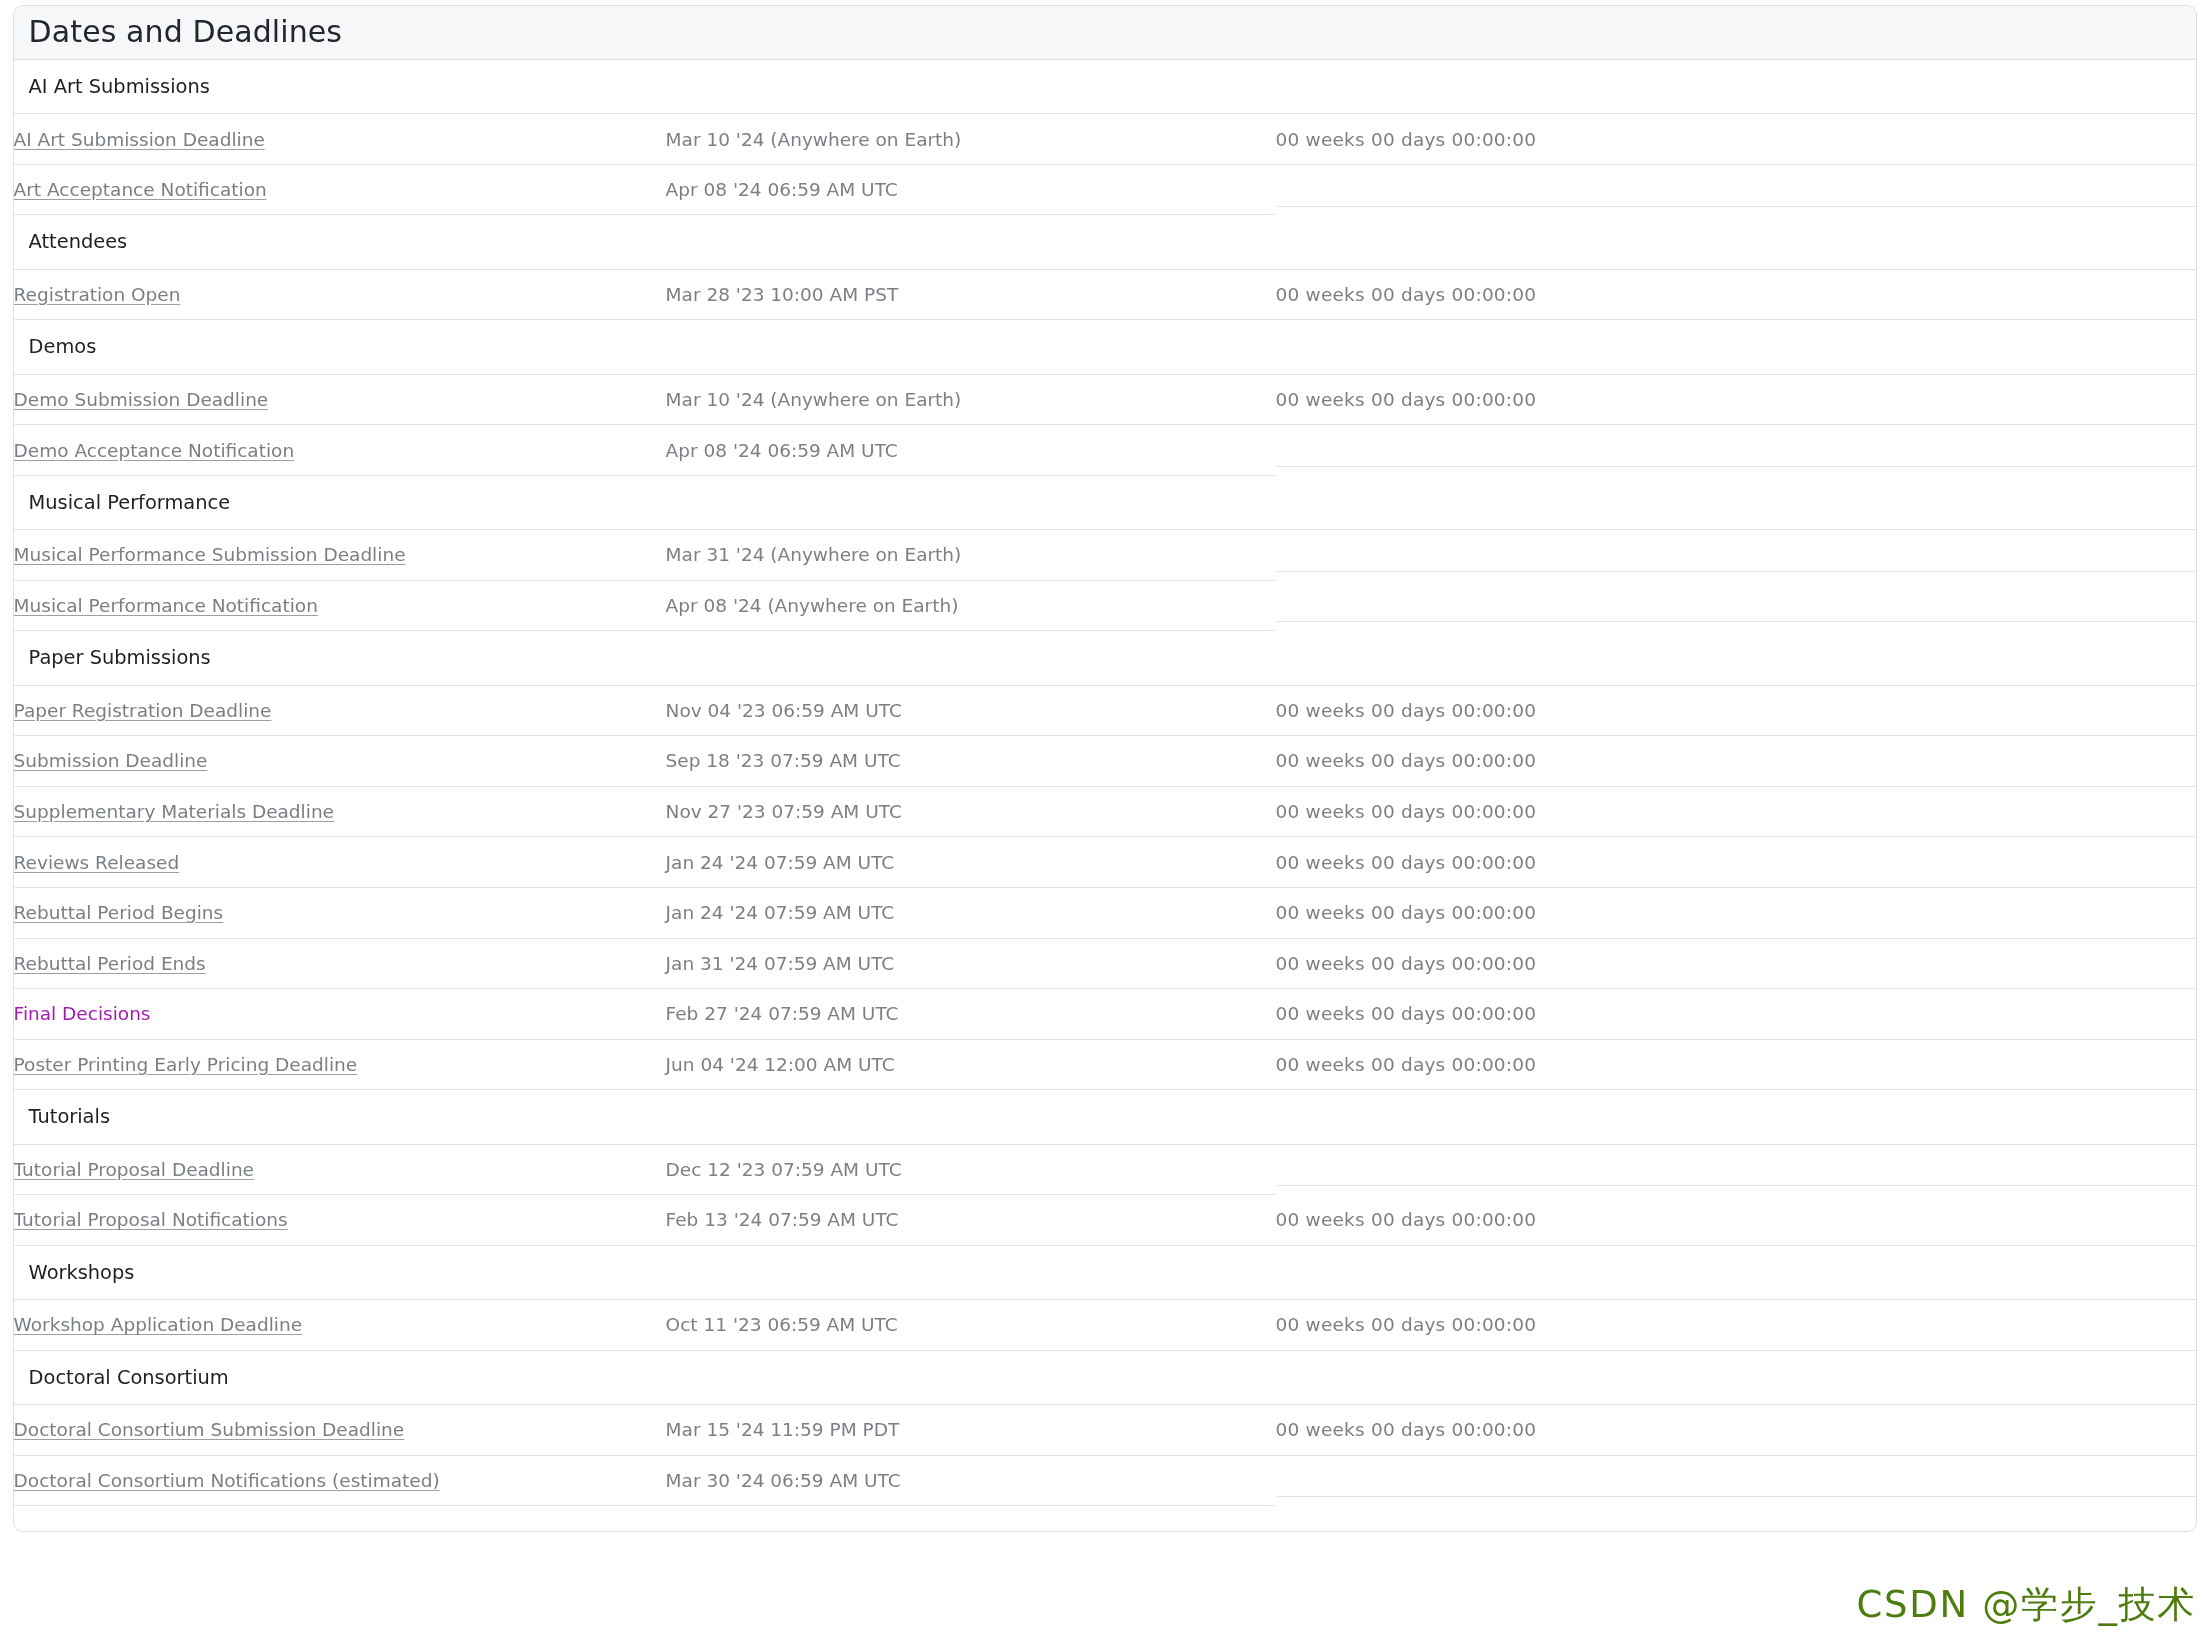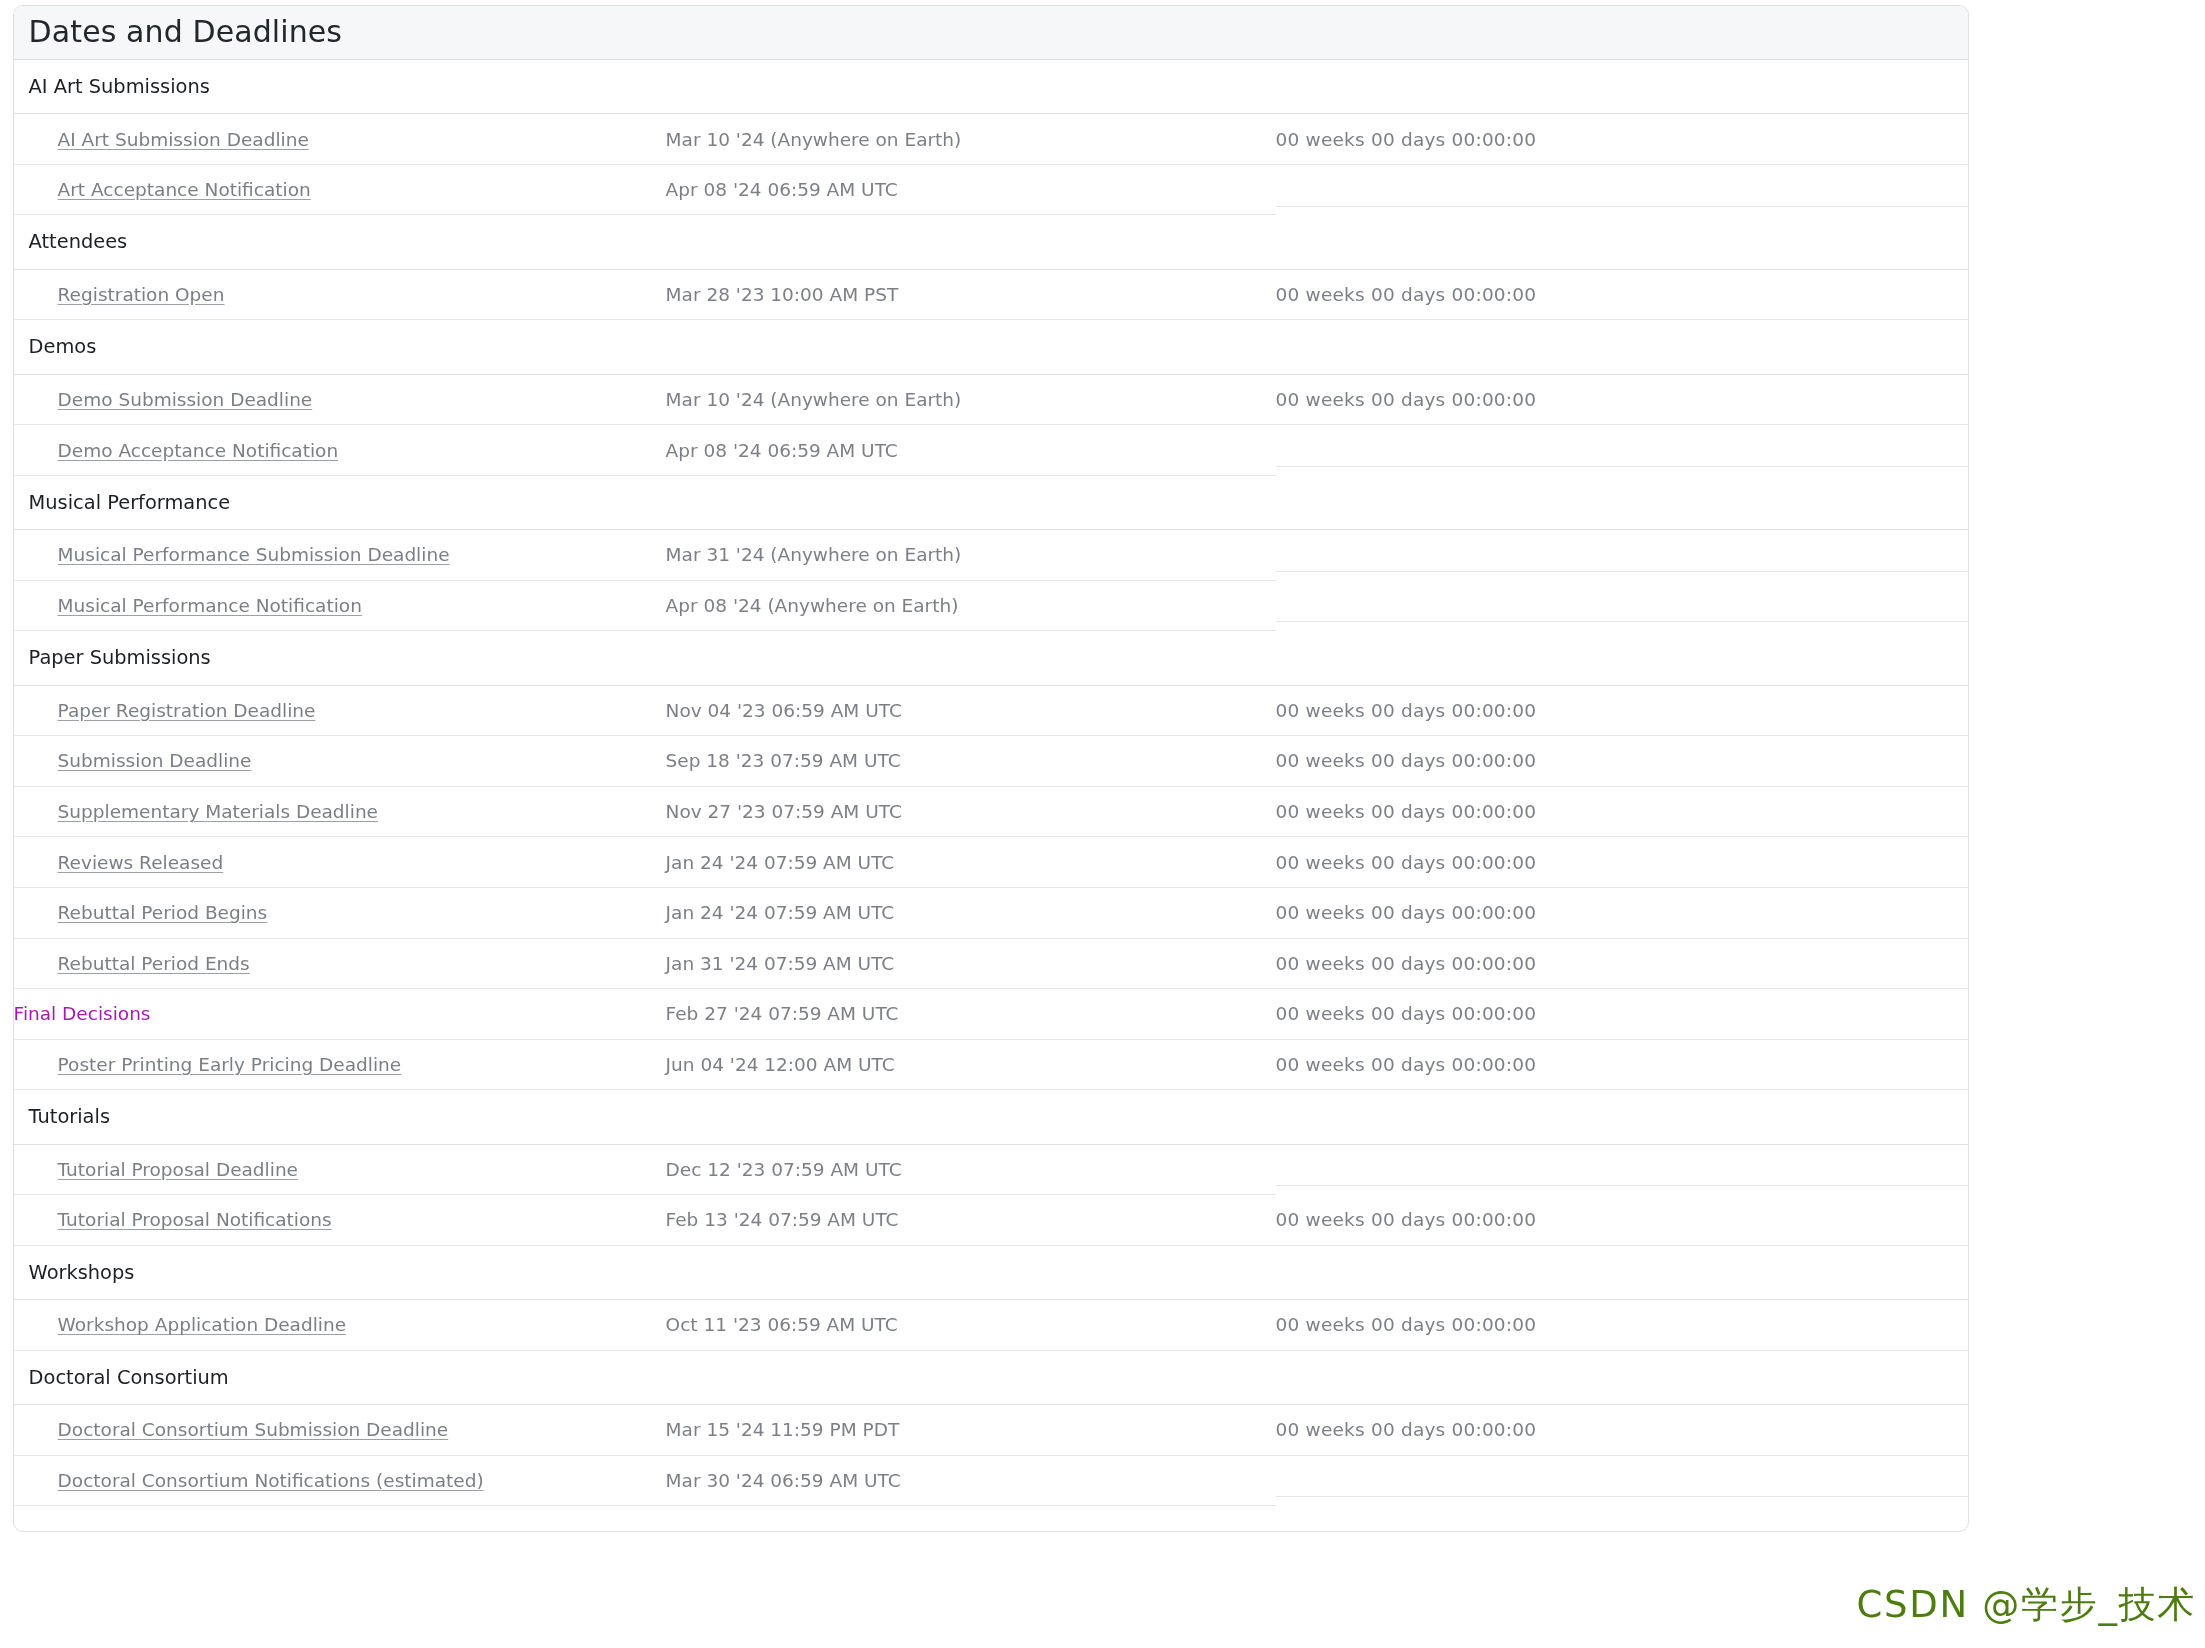--- a/index.html
+++ b/index.html
@@ -23,21 +23,21 @@
     box-sizing: border-box;
     padding: 5px 8.4px 0 12.6px;
   }
 
   .card {
     border: 0.8px solid #dcdfe3;
     border-radius: 10px;
     background: #ffffff;
     overflow: hidden;
     box-sizing: border-box;
-    width: 1956px;
+    width: 2184px;
   }
 
   .card-header {
     background: #f6f7f8;
     border-bottom: 0.8px solid #dcdfe3;
     padding: 15px 0 17px 15px;
     height: 54px;
     box-sizing: border-box;
     display: flex;
     align-items: center;
@@ -92,21 +92,20 @@
   .cell-count .cellpad { padding-left: 20px; }
 
   .name-link {
     font-size: 18.5px;
     color: #7a7f85;
     text-decoration: underline;
     text-decoration-color: #9aa0a6;
     text-underline-offset: 2.5px;
     cursor: pointer;
     white-space: nowrap;
-    margin-left: 44px;
   }
   .name-plain {
     font-size: 18.5px;
     color: #a21caf;
     text-decoration: none;
     white-space: nowrap;
   }
   .date-text {
     font-size: 18.5px;
     color: #7c8086;

